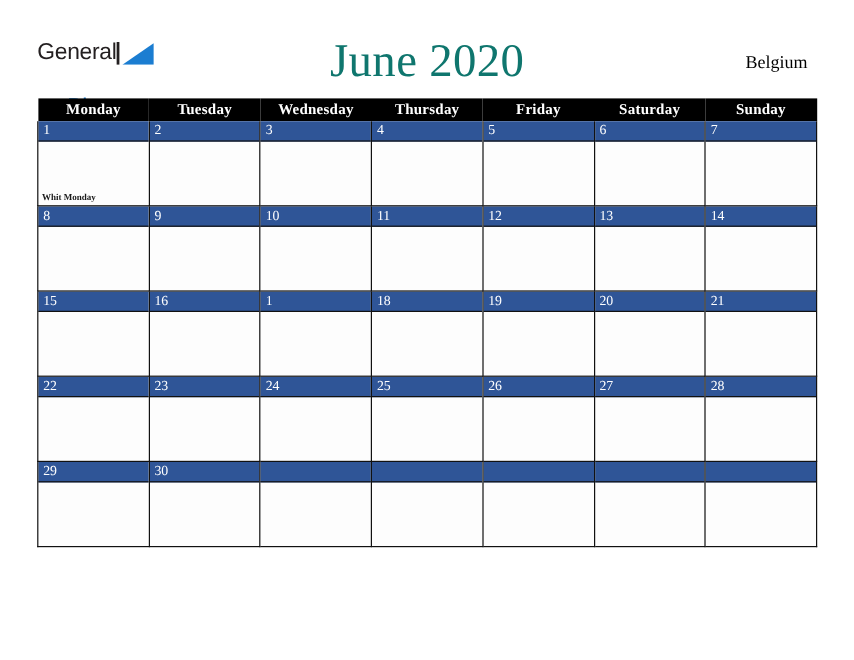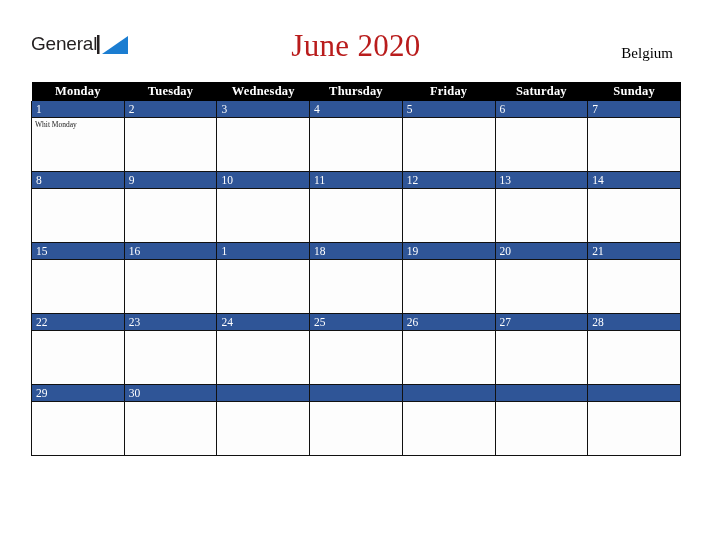--- a/index.html
+++ b/index.html
@@ -61,22 +61,22 @@
     width: 32px;
     height: 19px;
   }
 
   .cal-title {
     position: absolute;
     left: 0;
     top: 28px;
     width: 712px;
     text-align: center;
-    font-size: 31px;
-    color: #b91c1c;
+    font-size: 39px;
+    color: #0f766e;
     letter-spacing: 0.3px;
   }
 
   .cal-country {
     position: absolute;
     right: 31px;
     top: 45px;
     font-size: 15px;
     color: #000000;
     white-space: nowrap;
@@ -129,25 +129,26 @@
   }
   .daynum.empty { color: transparent; }
 
   .events {
     display: block;
     padding: 2px 3px 0 3px;
   }
   .event {
     display: block;
     font-size: 7.5px;
-    font-weight: normal;
+    font-weight: bold;
     color: #1a1a1a;
     line-height: 10px;
     white-space: nowrap;
     overflow: hidden;
+    margin-top: 40px;
   }
 </style>
 </head>
 <body>
 
 <div class="page-header">
 
   <div class="logo">
     <span class="logo-general">General</span>
     <span class="logo-blue">Blue</span>

